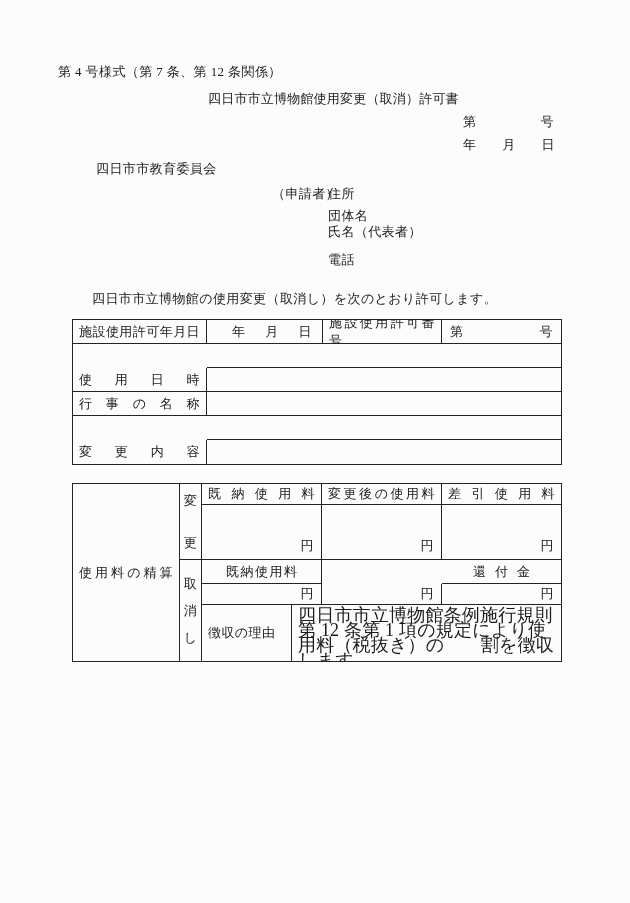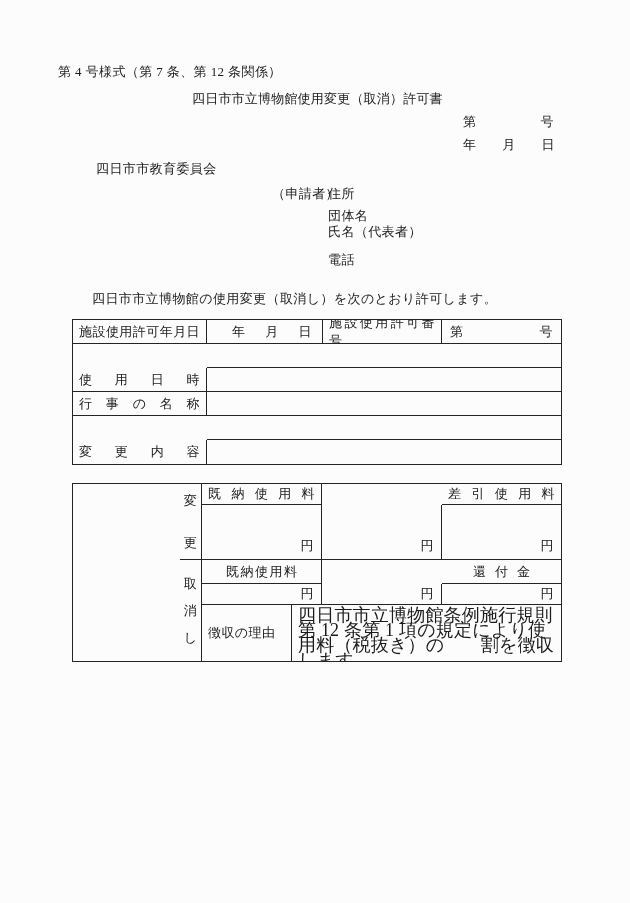--- a/index.html
+++ b/index.html
@@ -41,21 +41,21 @@
   .yen{align-items:flex-end;justify-content:flex-end;padding:0 7px 4px 0;}
   .yenr{justify-content:flex-end;padding:0 7px 0 0;}
   .reason{display:block;padding:3px 6px;font-size:18px;line-height:15px;letter-spacing:0.2px;}
 </style>
 </head>
 <body>
 
 <div class="page">
 
   <div class="line" style="left:58px;top:64px;">第 4 号様式（第 7 条、第 12 条関係）</div>
-  <div class="line" style="left:192px;top:91px;letter-spacing:0.2px;">四日市市立博物館使用変更（取消）許可書</div>
+  <div class="line" style="left:208px;top:91px;letter-spacing:0.2px;">四日市市立博物館使用変更（取消）許可書</div>
 
   <div class="flexline" style="left:463px;top:114px;width:91px;">
     <span>第</span>
     <span>号</span>
   </div>
   <div class="flexline" style="left:463px;top:137px;width:92px;">
     <span>年</span>
     <span>月</span>
     <span>日</span>
   </div>
@@ -101,33 +101,39 @@
 
     <div class="c valcell nr"></div>
 
     <div class="c just nb">
       <span class="t">変更内容</span>
     </div>
     <div class="c valcell nr nb"></div>
   </div>
 
   <div class="tbl" id="table2">
+    <div class="c just nb" style="grid-row:1/6;grid-column:1/2;">
+      <span class="t">使用料の精算</span>
+    </div>
 
     <div class="c vert g24" style="grid-row:1/3;grid-column:2/3;">
       <span>変</span>
       <span>更</span>
     </div>
     <div class="c vert g9 nb" style="grid-row:3/6;grid-column:2/3;">
       <span>取</span>
       <span>消</span>
       <span>し</span>
     </div>
 
     <div class="c just" style="grid-row:1;grid-column:3/5;">
       <span class="t">既納使用料</span>
+    </div>
+    <div class="c just" style="grid-row:1;grid-column:5;">
+      <span class="t">変更後の使用料</span>
     </div>
     <div class="c just nr" style="grid-row:1;grid-column:6;">
       <span class="t">差引使用料</span>
     </div>
 
     <div class="c yen" style="grid-row:2;grid-column:3/5;">
       <span>円</span>
     </div>
     <div class="c yen" style="grid-row:2;grid-column:5;">
       <span>円</span>

